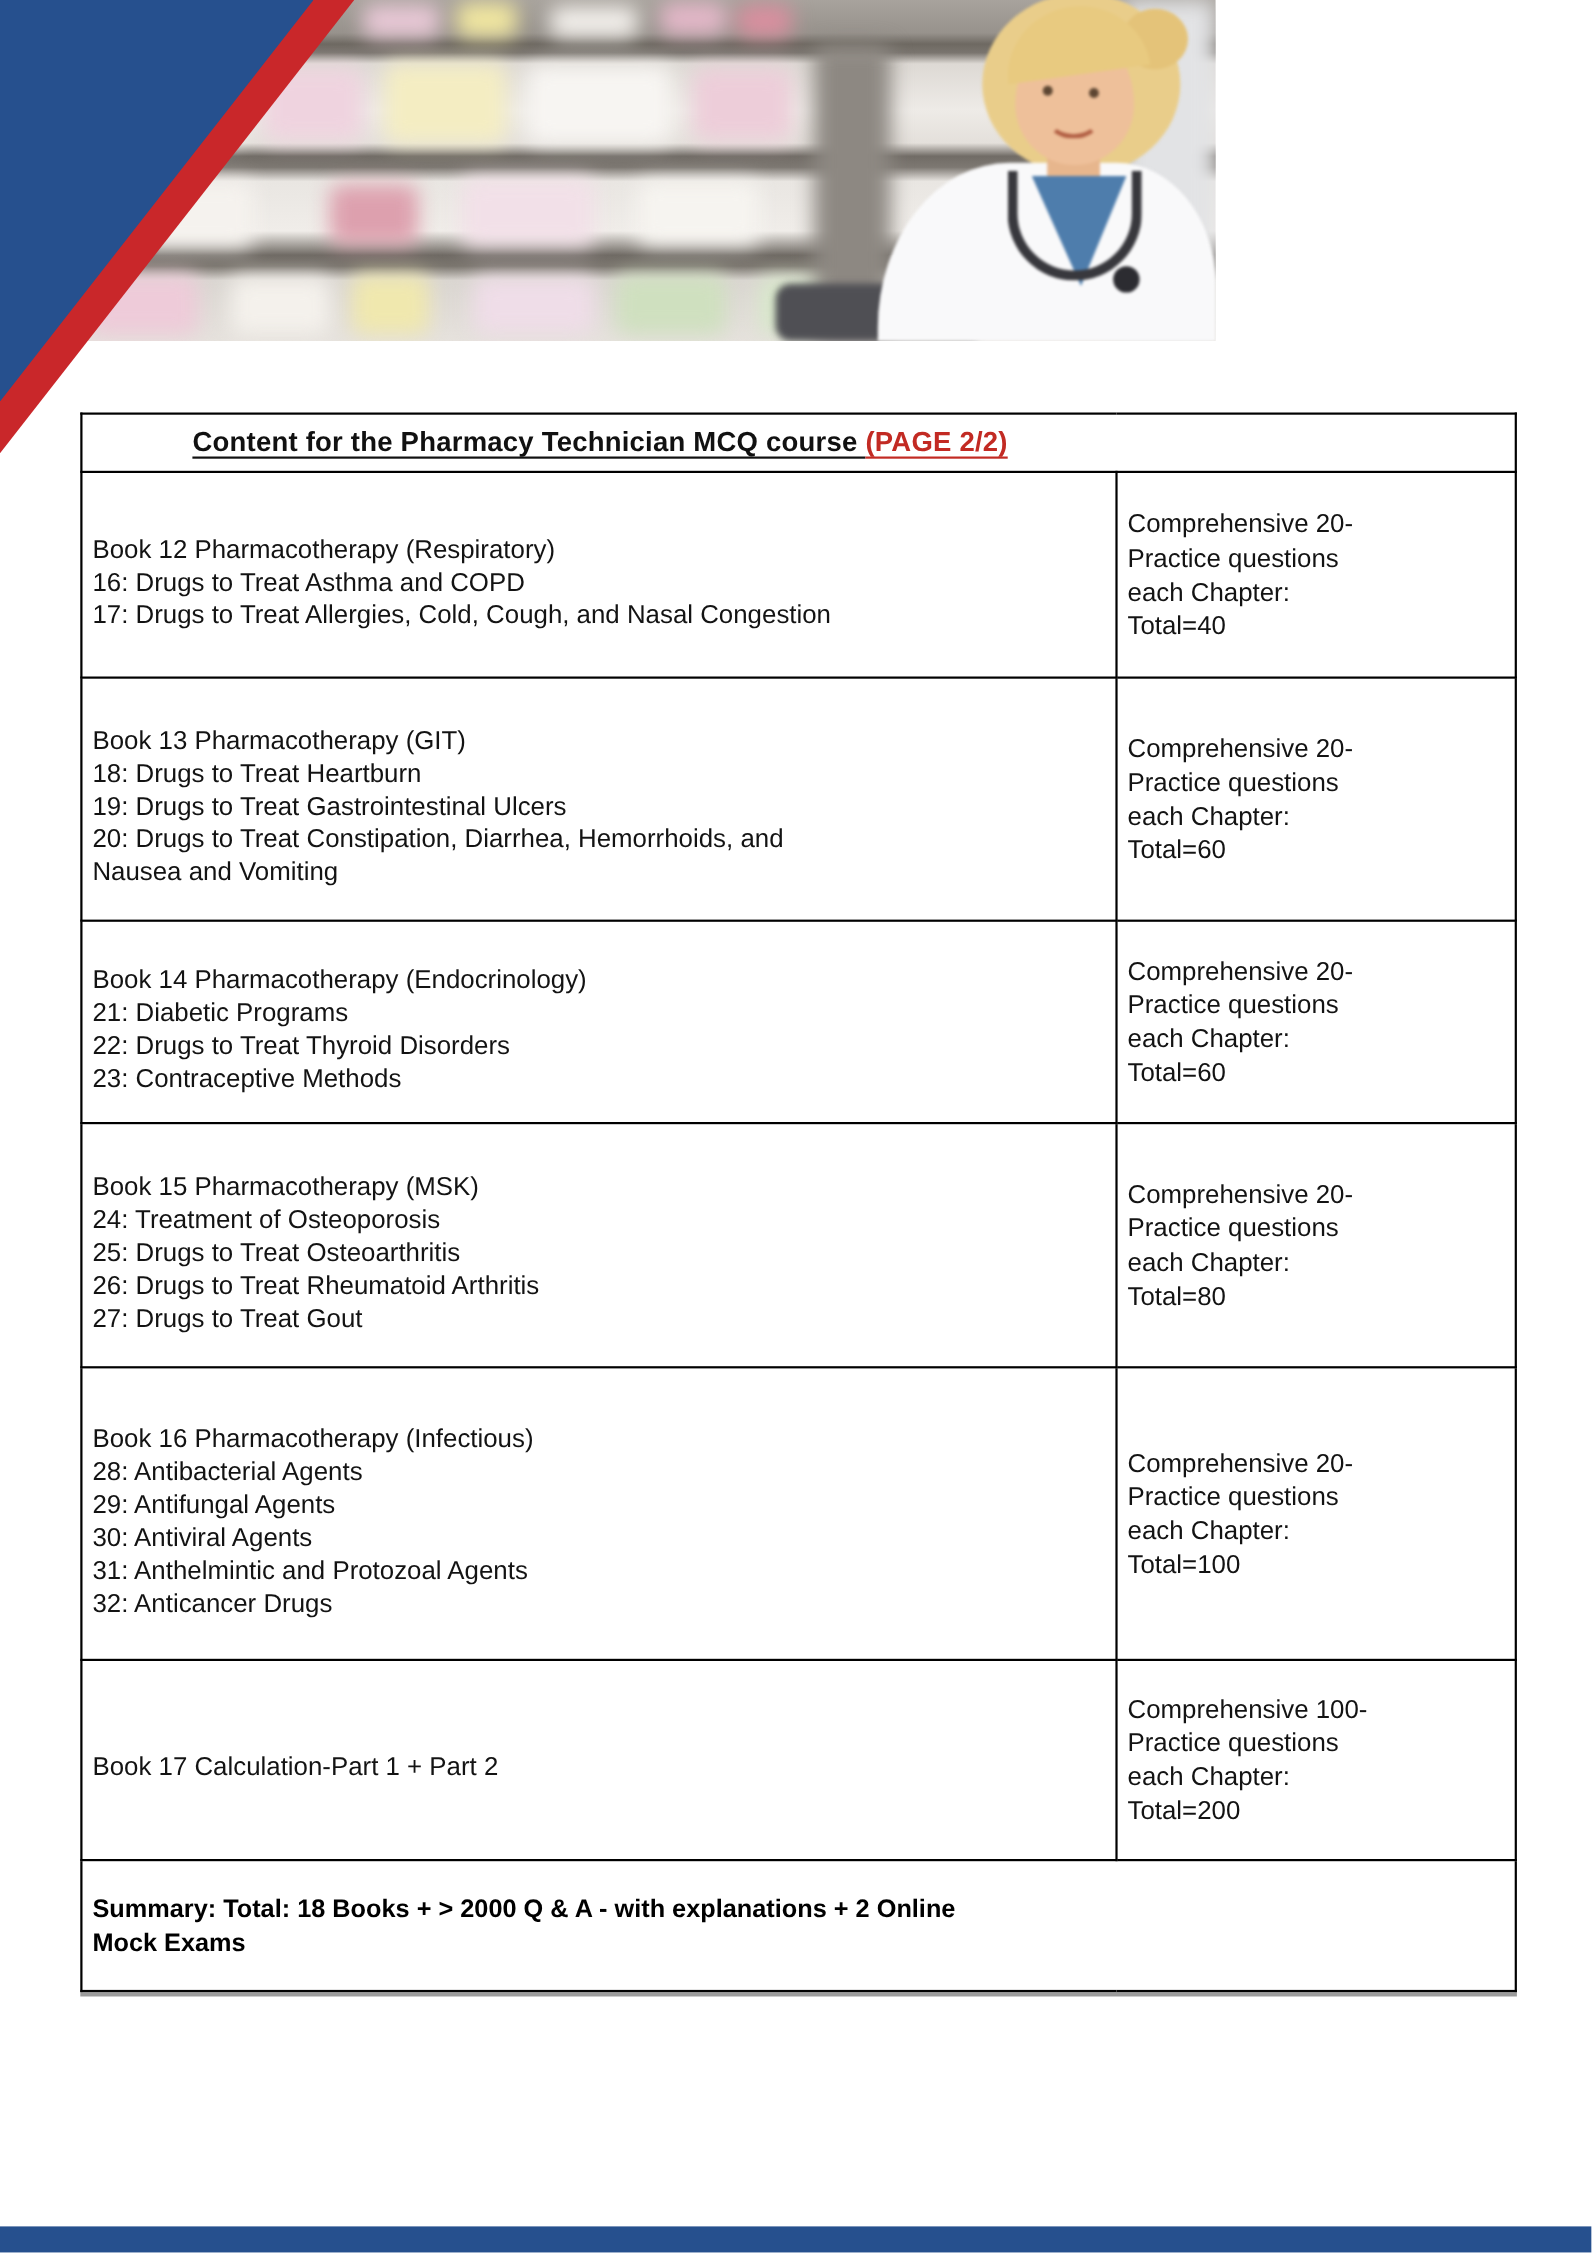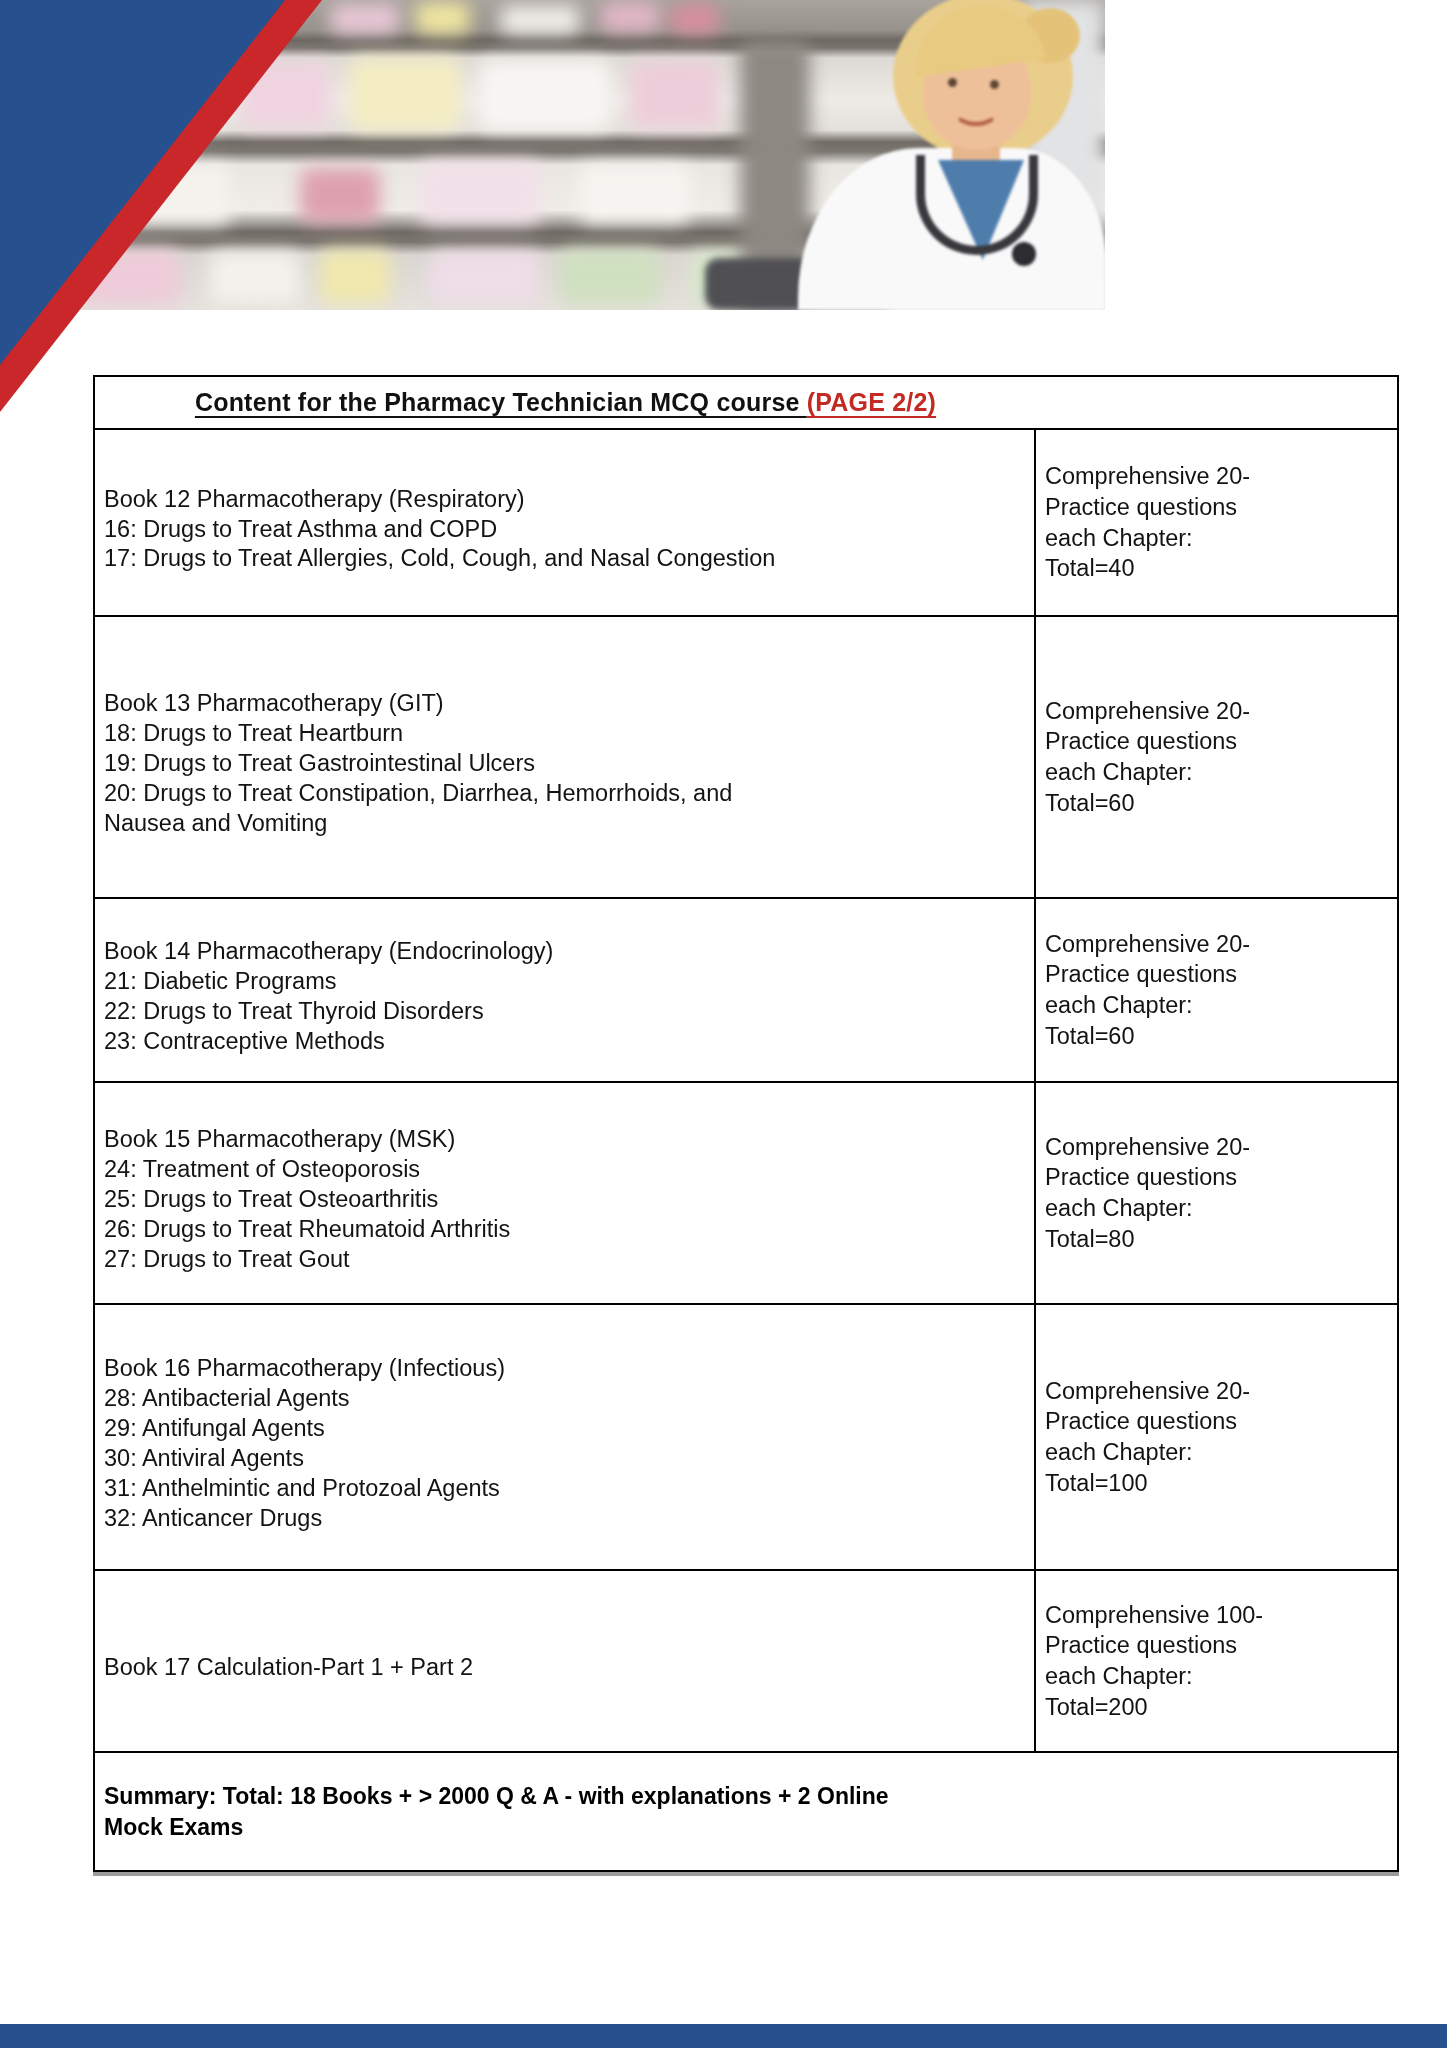--- a/index.html
+++ b/index.html
@@ -65,21 +65,21 @@
     position:absolute; left:0; top:0; width:322px; height:412px; background:#c9272a;
     clip-path:polygon(0 0, 100% 0, 0 100%);
   }
   .corner-blue {
     position:absolute; left:0; top:0; width:285px; height:365px; background:#26508e;
     clip-path:polygon(0 0, 100% 0, 0 100%);
   }
 
   
   .course-table {
-    position:absolute; left:93px; top:375px; width:1304px;
+    position:absolute; left:73px; top:375px; width:1304px;
     border-collapse:collapse; table-layout:fixed; background:#fff;
     box-shadow:0 4px 0 0 #9b9b9b;
   }
   .course-table td, .course-table th { border:2px solid #000; }
   .title-cell { height:51px; vertical-align:middle; padding:0; }
   .title-wrap { width:941px; text-align:center; font-weight:bold; font-size:25px; letter-spacing:0.2px; }
   .t-black { color:#111; white-space:pre; text-decoration:underline; text-decoration-thickness:2px; text-underline-offset:5px; }
   .t-red { color:#c22a23; text-decoration:underline; text-decoration-thickness:2px; text-underline-offset:5px; }
   .cell-book { font-size:23.5px; padding:20px 10px 6px 9px; vertical-align:middle; line-height:1.27;margin-left:39px; }
   .cell-practice { font-size:23.5px; padding:6px 6px 6px 9px; vertical-align:middle; line-height:1.3;margin-top:18px; }
@@ -159,21 +159,21 @@
             <div>16: Drugs to Treat Asthma and COPD</div>
             <div>17: Drugs to Treat Allergies, Cold, Cough, and Nasal Congestion</div>
           </td>
           <td class="cell-practice">
             <div>Comprehensive 20-</div>
             <div>Practice questions</div>
             <div>each Chapter:</div>
             <div>Total=40</div>
           </td>
         </tr>
-        <tr style="height: 282px;">
+        <tr style="height: 221px;">
           <td class="cell-book">
             <div>Book 13 Pharmacotherapy (GIT)</div>
             <div>18: Drugs to Treat Heartburn</div>
             <div>19: Drugs to Treat Gastrointestinal Ulcers</div>
             <div>20: Drugs to Treat Constipation, Diarrhea, Hemorrhoids, and</div>
             <div>Nausea and Vomiting</div>
           </td>
           <td class="cell-practice">
             <div>Comprehensive 20-</div>
             <div>Practice questions</div>

